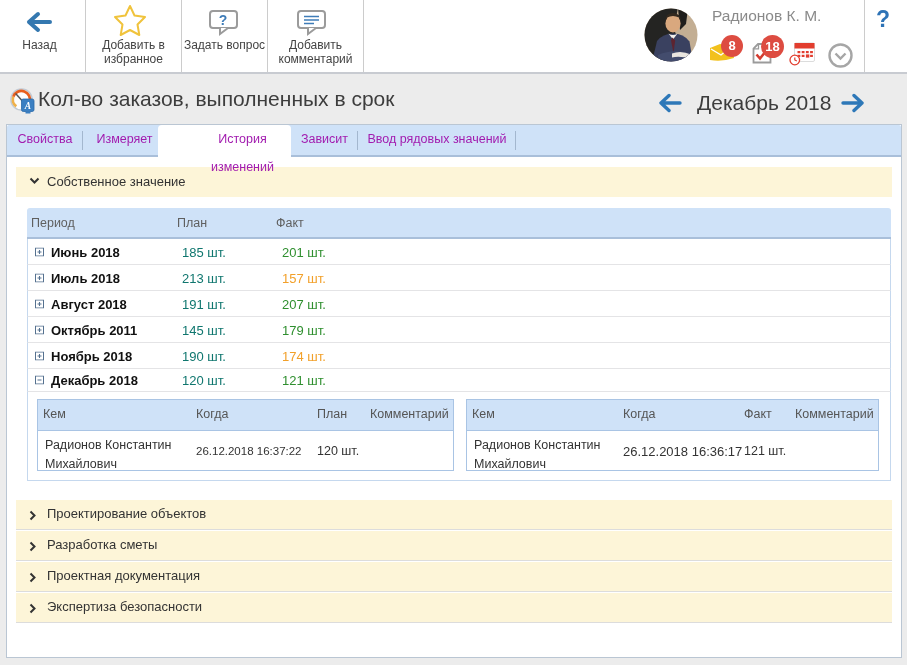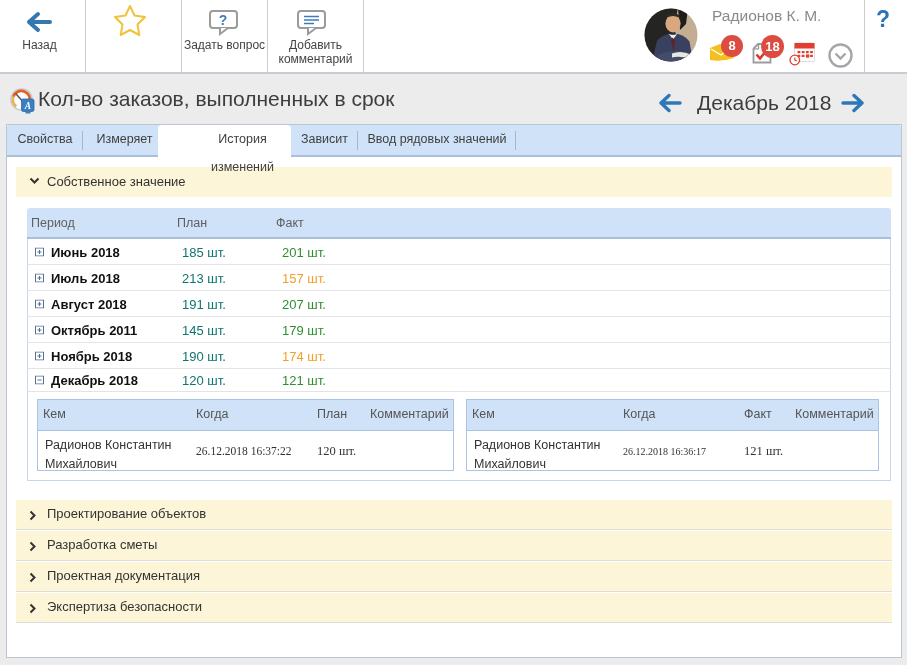--- a/index.html
+++ b/index.html
@@ -35,21 +35,21 @@
   .period .ptxt { position:absolute; left:38px; top:3px; font-size:21px; color:#3d3d3d; }
   .parrow { position:absolute; top:0; }
 
   
   .card { position:absolute; left:6px; top:124px; width:896px; height:534px;
           background:#fff; border:1px solid #bac6d3; }
 
   
   .tabs { position:relative; height:32px; background:#cfe2f8; border-radius:2px 2px 0 0;
           border-bottom:2px solid #a9bfda; }
-  .tab { position:absolute; top:0; height:31px; font-size:12.5px; color:#404040;
+  .tab { position:absolute; top:0; height:31px; font-size:12.5px; color:#a21caf;
          text-align:center; line-height:28px; }
   .tab .sep { position:absolute; right:0; top:6px; height:19px; width:1px; background:#a3b7cf; }
   .t1 { left:0px;   width:76px; }
   .t2 { left:80px;  width:75px; }
   .t3 { left:151px; width:133px; background:#fff; border-radius:4px 4px 0 0; height:32px; z-index:2;padding-left:36px; }
   .t4 { left:284px; width:67px; }
   .t5 { left:351px; width:158px; }
 
   .content { padding:10px 9px 0 9px; }
 
@@ -81,36 +81,37 @@
   .exp { position:relative; height:89px; border-bottom:1px solid #c5d8ee;
          border-left:1px solid #c5d8ee; border-right:1px solid #c5d8ee; }
   .sub { position:absolute; top:7px; height:72px; border:1px solid #a9c4e4; font-size:12.5px; }
   .sub1 { left:9px; width:417px; }
   .sub2 { left:438px; width:413px; }
   .subh { height:31px; background:#cfe2f8; position:relative; color:#555;
           border-bottom:1px solid #a9c4e4; }
   .subh span { position:absolute; top:46%; transform:translateY(-50%); }
   .subd { height:39px; position:relative; color:#333; }
   .subd .who { position:absolute; left:7px; top:5px; line-height:19px; }
-  .subd span { position:absolute; top:50%; transform:translateY(-50%);font-family:Liberation Serif, serif; }
+  .subd span { position:absolute; top:50%; transform:translateY(-50%); }
 </style>
 </head>
 <body>
 
 <div class="toolbar">
   <div class="tbtn tb1">
     <svg width="86" height="40" viewBox="0 0 86 40">
       <path d="M29 22 L50 22 M29 22 L38 14 M29 22 L38 30" stroke="#3478b0" stroke-width="4" fill="none" stroke-linecap="round" stroke-linejoin="round"></path>
     </svg>
     <div class="lbl">Назад</div>
   </div>
   <div class="tbtn tb2">
     <svg width="96" height="40" viewBox="0 0 96 40">
       <path d="M44 6 L48.5 15.5 L59 17 L51.5 24.5 L53.3 35 L44 30 L34.7 35 L36.5 24.5 L29 17 L39.5 15.5 Z" stroke="#f0c33c" stroke-width="2" fill="none" stroke-linejoin="round" transform="translate(0,0)"></path>
     </svg>
+    <div class="lbl">Добавить в<br>избранное</div>
   </div>
   <div class="tbtn tb3">
     <svg width="86" height="40" viewBox="0 0 86 40">
       <rect x="28" y="11" width="27" height="17" rx="3" stroke="#9b9b9b" stroke-width="2" fill="none"></rect>
       <path d="M38 28 L38 34 L46 28" stroke="#9b9b9b" stroke-width="2" fill="#fff"></path>
       <text x="41" y="25" font-size="14" font-weight="bold" fill="#3e7cb8" text-anchor="middle" font-family="Liberation Sans">?</text>
     </svg>
     <div class="lbl">Задать вопрос</div>
   </div>
   <div class="tbtn tb4">
@@ -294,21 +295,21 @@
             </div>
             <div class="sub sub2">
               <div class="subh">
                   <span style="left:5px">Кем</span>
                   <span style="left:156px">Когда</span>
                   <span style="left:277px">Факт</span>
                   <span style="left:328px">Комментарий</span>
                 </div>
               <div class="subd">
                   <div class="who">Радионов Константин<br>Михайлович</div>
-                  <span style="left:156px; font-size:10px">26.12.2018 16:36:17</span>
+                  <span style="left:156px; font-size:13px">26.12.2018 16:36:17</span>
                   <span style="left:277px">121 шт.</span>
                 </div>
             </div>
           </div>
         </div>
       </div>
     </div>
 
     <div class="acc c">
         <div class="acch"><svg width="8" height="11" viewBox="0 0 8 11">

